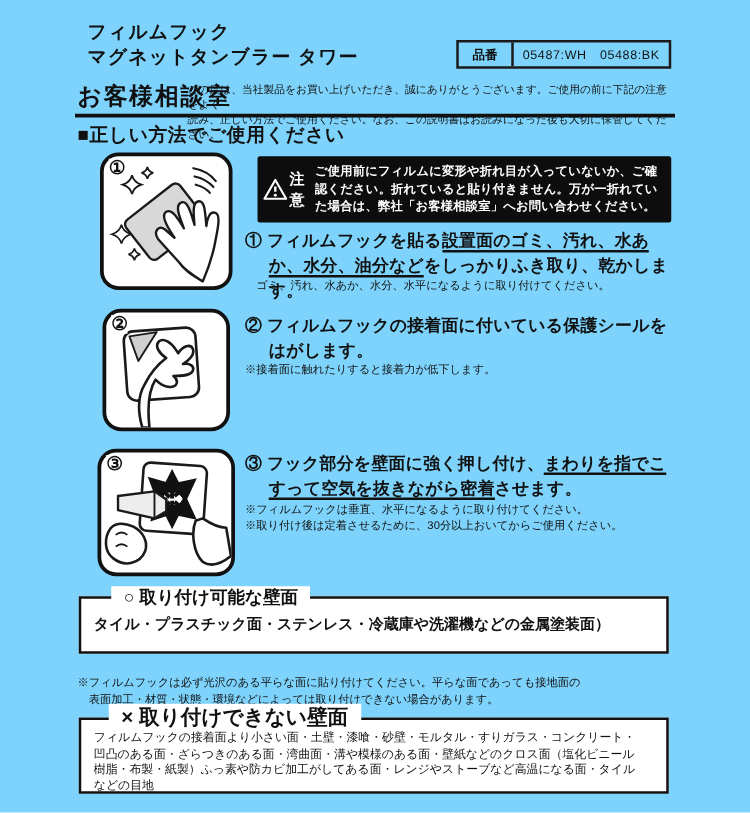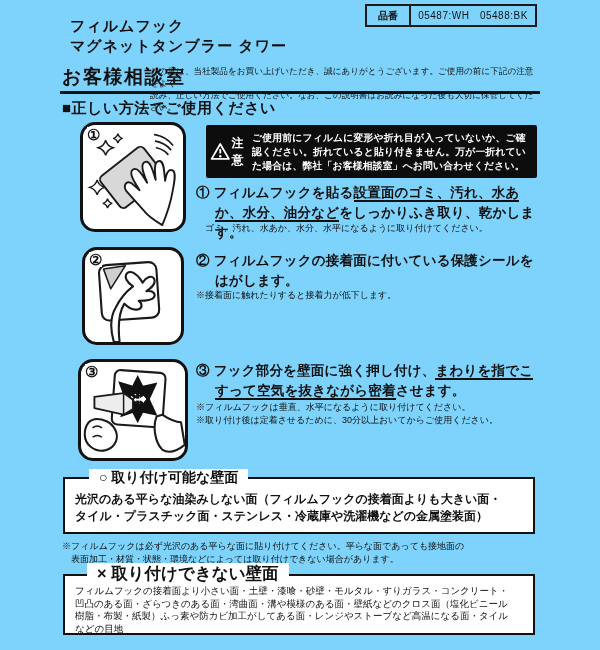--- a/index.html
+++ b/index.html
@@ -4,21 +4,21 @@
 <style>
   * { margin:0; padding:0; box-sizing:border-box; }
   html,body { background:#fff; }
   body { font-family:"Liberation Sans", sans-serif; color:#111; }
   .page { position:relative; width:600px; height:650px; background:#7dd3fc; overflow:hidden; }
 
   .abs { position:absolute; }
 
   
   #product-title { left:70px; top:16px; font-size:15px; font-weight:800; line-height:20px; letter-spacing:1px; }
-  #part-no { left:365px; top:4px; width:172px; height:23px; border:2px solid #1a1a1a; display:flex; align-items:stretch; font-size:10px; }
+  #part-no { left:365px; top:32px; width:172px; height:23px; border:2px solid #1a1a1a; display:flex; align-items:stretch; font-size:10px; }
   #part-no .pn-label { width:44px; border-right:2px solid #1a1a1a; display:flex; align-items:center; justify-content:center; font-weight:700; }
   #part-no .pn-value { flex:1; display:flex; align-items:center; justify-content:center; letter-spacing:0.5px; }
   #manual-label { left:62px; top:64px; font-size:19px; font-weight:800; letter-spacing:1.5px; }
   #manual-intro { left:150px; top:65px; width:390px; font-size:8.6px; line-height:12px; font-weight:500; }
   #rule { left:60px; top:91px; width:480px; height:3px; background:#111; }
   #section-heading { left:62px; top:99px; font-size:15px; font-weight:800; letter-spacing:0.5px; }
 
   
   .illus { position:absolute; border:3px solid #111; border-radius:15px; background:#fff; }
   #illus1 { left:80px; top:122px; width:106px; height:110px; }
@@ -40,21 +40,21 @@
   #step2-text { left:196px; top:251px; }
   #step3-text { left:196px; top:361px; }
   .notes { position:absolute; font-size:9px; line-height:13px; font-weight:500; }
   #step1-notes { left:196px; top:222px; }
   #step2-notes { left:196px; top:289px; }
   #step3-notes { left:196px; top:401px; }
 
   
   .wall-box { position:absolute; border:2.5px solid #111; background:#fff; }
   .wall-title { position:absolute; background:#fff; padding:0 10px; font-weight:800; white-space:nowrap; }
-  #ok-box { left:63px; top:477px; width:472px; height:57px; }
+  #ok-box { left:63px; top:477px; width:472px; height:46px; }
   #ok-box .wall-title { top:-10px; left:24px; font-size:14px; }
   #ok-box .wall-content { padding:12px 10px 0 10px; font-size:12px; font-weight:700; line-height:17px; }
   #mid-note { left:62px; top:540px; }
   #ng-box { left:63px; top:574px; width:472px; height:61px; }
   #ng-box .wall-title { top:-13px; left:22px; font-size:16.5px; }
   #ng-box .wall-content { padding:9px 8px 0 10px; font-size:9.5px; font-weight:500; line-height:12.5px; }
 </style>
 </head>
 <body>
 
@@ -167,21 +167,20 @@
 
   <div class="step-text" id="step3-text"><span>③ フック部分を壁面に強く押し付け、</span><span class="ul">まわりを指でこすって空気を抜きながら密着</span><span>させます。</span></div>
   <div class="notes" id="step3-notes">
     <div>※フィルムフックは垂直、水平になるように取り付けてください。</div>
     <div>※取り付け後は定着させるために、30分以上おいてからご使用ください。</div>
   </div>
 
   <div class="wall-box" id="ok-box">
     <div class="wall-title">○ 取り付け可能な壁面</div>
     <div class="wall-content">
-      <div>光沢のある平らな油染みしない面（フィルムフックの接着面よりも大きい面・</div>
       <div>タイル・プラスチック面・ステンレス・冷蔵庫や洗濯機などの金属塗装面）</div>
     </div>
   </div>
 
   <div class="notes" id="mid-note">
     <div>※フィルムフックは必ず光沢のある平らな面に貼り付けてください。平らな面であっても接地面の</div>
     <div>　表面加工・材質・状態・環境などによっては取り付けできない場合があります。</div>
   </div>
 
   <div class="wall-box" id="ng-box">

